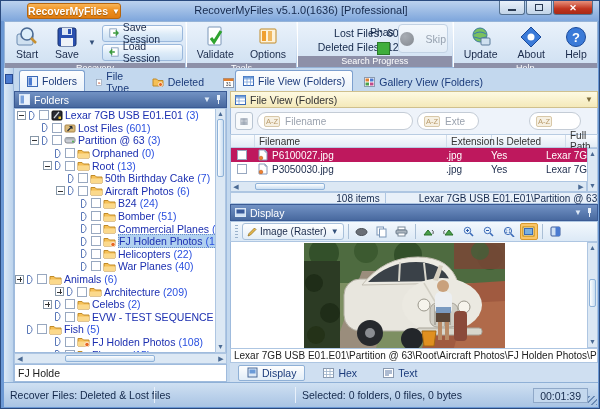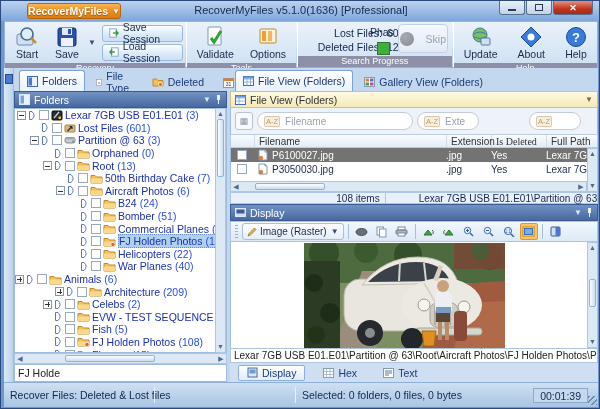--- a/index.html
+++ b/index.html
@@ -90,21 +90,21 @@
   .pill{height:18px;border:1px solid #c4ccd6;border-radius:9px;background:#fff;display:flex;align-items:center;padding:0 6px;gap:5px;font-size:10px;color:#9aa2ae;}
   .azb{font-size:7.5px;color:#b89a6a;border:1px solid #d8c8a8;border-radius:2px;padding:0 1px;background:#f6f0e2;}
   .pill.p1{flex:1;}
   .pill.p2{width:62px;}
   .pill.p3{width:52px;margin-left:46px;margin-right:12px;}
   .colhead{position:absolute;left:0;top:66px;width:368px;height:14px;display:flex;font-size:10px;color:#333;
     background:linear-gradient(#fafcfe,#e2ecf6);border:1px solid #b8cce2;}
   .ch{padding:0 4px;border-right:1px solid #d0dcea;display:flex;align-items:center;}
   .rows{position:absolute;left:0;top:80px;width:357px;height:33px;background:#fff;border-left:1px solid #9fbbdd;}
   .frow{display:flex;align-items:center;height:14px;font-size:10px;color:#1a2a4a;white-space:nowrap;}
-  .frow.sel{background:#737373;color:#fff;}
+  .frow.sel{background:#be185d;color:#fff;}
   .fcb{width:10px;height:10px;border:1px solid #98a8c0;background:#fff;margin:0 7px 0 6px;flex:none;}
   .fcell{padding:0 4px;overflow:hidden;}
   .c-name{width:188px;display:flex;align-items:center;gap:4px;}
   .c-ext{width:45px;}
   .c-del{width:55px;}
   .c-path{flex:1;}
   .fv-vscroll{top:80px;height:44px;}
   .fv-hscroll{left:0;top:113px;width:357px;}
   .fstatus{position:absolute;left:0;top:124px;width:368px;height:12px;background:#e8f0f9;border:1px solid #aec6e2;
     font-size:10px;color:#15294d;display:flex;align-items:center;gap:28px;}
@@ -562,21 +562,21 @@
             </svg>
             <svg width="10" height="10" viewBox="0 0 10 10">
               <rect x="0.5" y="0.5" width="9" height="9" fill="#fff" stroke="#98a8c0"></rect>
             </svg>
             <svg width="13" height="11" viewBox="0 0 13 11">
               <path d="M1 2.5 L5 2.5 L6.5 4 L12 4 L12 10 L1 10 Z" fill="#f6c056" stroke="#c08a28"></path>
               <path d="M1 5.5 L12 5.5 L12 10 L1 10 Z" fill="#fbd98c"></path>
             </svg>
             <span class="tlabel"><span class="tname">EVW - TEST SEQUENCE</span><span class="tcount">(60)</span></span>
           </div>
-          <div class="trow" style="padding-left: 28px;">
+          <div class="trow" style="">
             <span class="tgsp"></span>
             <svg width="9" height="11" viewBox="0 0 9 11">
               <path d="M1.5 1.5 L4 1.5 Q8.2 5.5 4 9.5 L1.5 9.5 Z" fill="#fff" stroke="#5a78b8"></path>
             </svg>
             <svg width="10" height="10" viewBox="0 0 10 10">
               <rect x="0.5" y="0.5" width="9" height="9" fill="#fff" stroke="#98a8c0"></rect>
             </svg>
             <svg width="13" height="11" viewBox="0 0 13 11">
               <path d="M1 2.5 L5 2.5 L6.5 4 L12 4 L12 10 L1 10 Z" fill="#f6c056" stroke="#c08a28"></path>
               <path d="M1 5.5 L12 5.5 L12 10 L1 10 Z" fill="#fbd98c"></path>
@@ -673,21 +673,21 @@
         </div>
         <div class="pill p3">
           <span class="azb">A-Z</span>
         </div>
       </div>
 
       <div class="colhead">
         <div class="ch" style="width:24px;"></div>
         <div class="ch" style="width:192px;">Filename</div>
         <div class="ch" style="width:45px;">Extension</div>
-        <div class="ch" style="width:55px;font-family:Liberation Serif, serif;">Is Deleted</div>
+        <div class="ch" style="width:74px;">Is Deleted</div>
         <div class="ch" style="flex:1;border-right:none;">Full Path</div>
       </div>
 
       <div class="rows" id="filerows">
           <div class="frow sel">
             <span class="fcb"></span>
             <span class="fcell c-name">
               <svg width="10" height="12" viewBox="0 0 10 12">
                 <path d="M1 1 L7 1 L9 3 L9 11 L1 11 Z" fill="#fff" stroke="#8898b8"></path>
                 <path d="M7 1 L7 3 L9 3" fill="#dce4f0" stroke="#8898b8"></path>

